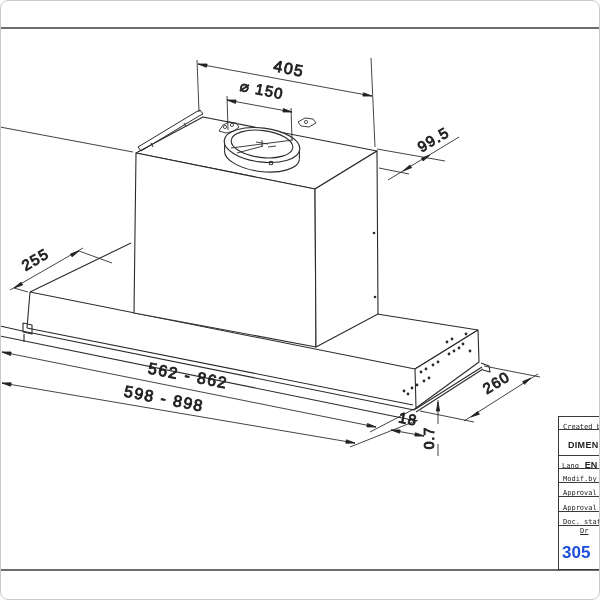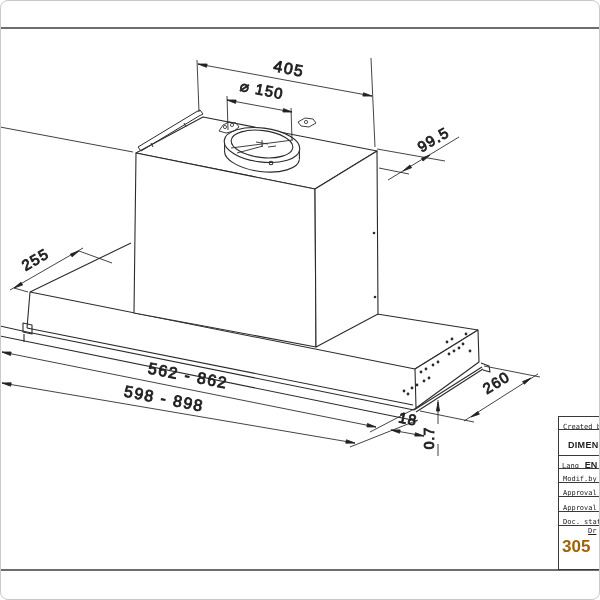--- a/index.html
+++ b/index.html
@@ -23,22 +23,22 @@
   .tb {
     position:absolute; left:558px; top:416px; width:120px;
     background:#fff; border:1px solid #3a3a3a; border-right:none;
     font-family:"DejaVu Sans Mono", monospace; color:#222; box-sizing:border-box;
   }
   .tb-row { border-bottom:1px solid #3a3a3a; box-sizing:border-box; overflow:hidden; white-space:nowrap; }
   .tb-label { font-size:7px; padding-left:4px; color:#222;text-align:right; }
   .tb-title { font-family:Liberation Sans, sans-serif; font-weight:bold; font-size:9px; padding-left:9px; letter-spacing:0.3px; }
   .tb-lang-val { font-family:"Liberation Sans", sans-serif; font-weight:bold; font-size:9px; margin-left:6px; }
   .tb-last { position:relative; }
-  .tb-dr { position:absolute; left:29px; top:1px; font-size:7px;text-decoration:underline; }
-  .tb-num { position:absolute; left:3px; top:11px; font-family:"Liberation Sans", sans-serif; font-weight:bold; font-size:17px; color:#a16207; }
+  .tb-dr { position:absolute; left:21px; top:1px; font-size:7px;text-decoration:underline; }
+  .tb-num { position:absolute; left:3px; top:17px; font-family:"Liberation Sans", sans-serif; font-weight:bold; font-size:17px; color:#1d4ed8; }
 </style>
 </head>
 <body>
 
 <div class="canvas">
 
 <svg width="600" height="600" viewBox="0 0 600 600">
 
   <g stroke="#3c3c3c" stroke-width="1.4">
     <line x1="0" y1="28" x2="600" y2="28"></line>

